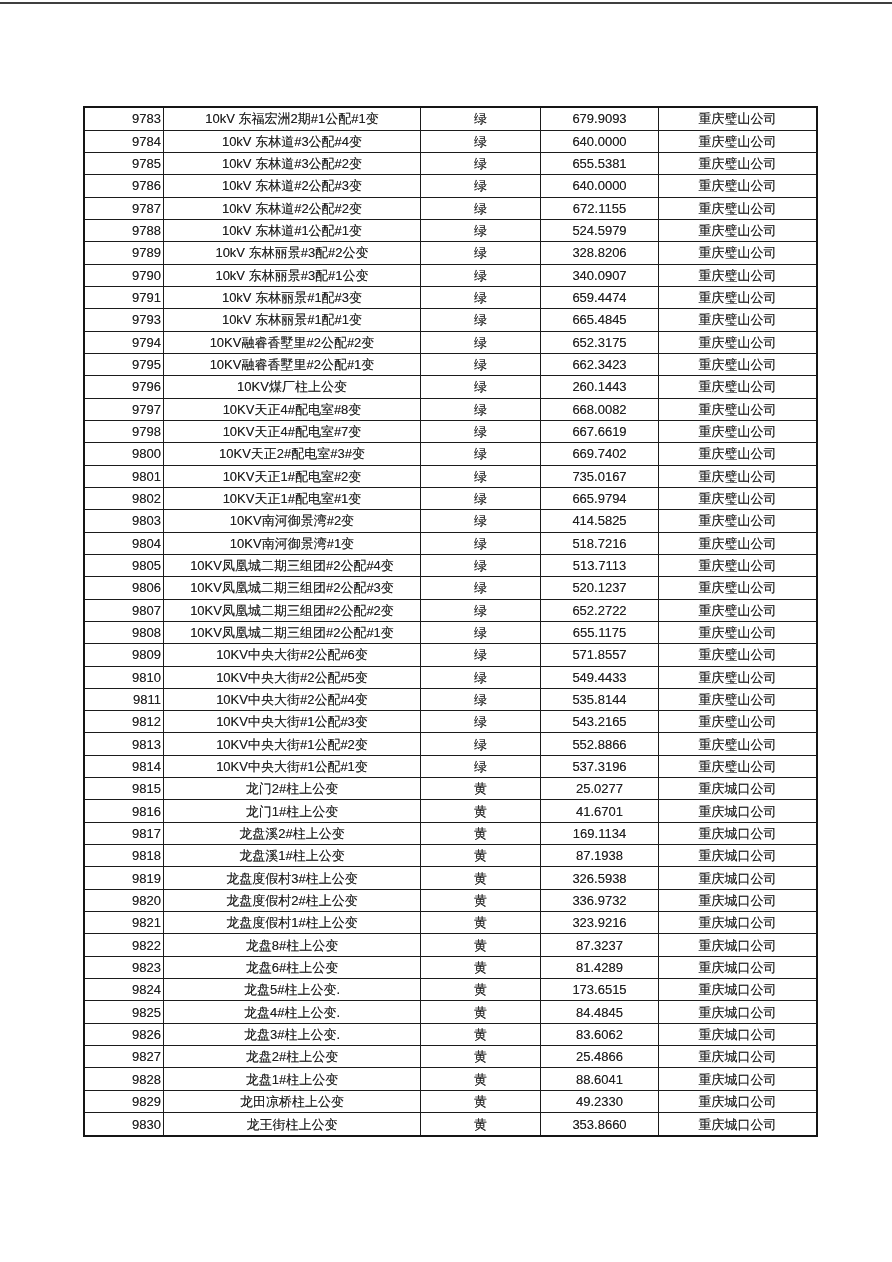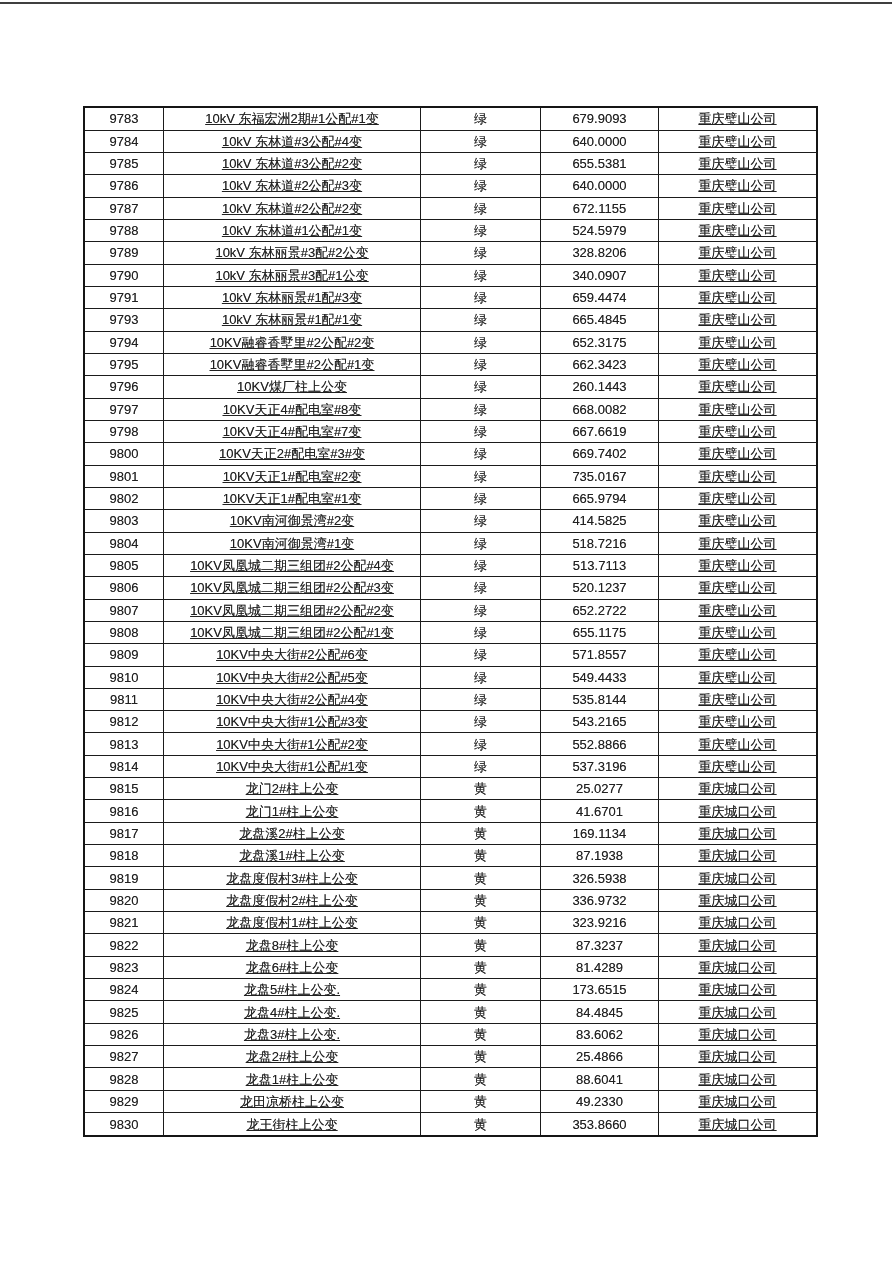--- a/index.html
+++ b/index.html
@@ -37,25 +37,25 @@
     text-align: center;
     vertical-align: middle;
     font-size: 13px;
     color: #212121;
     padding: 0 2px;
     white-space: nowrap;
     overflow: hidden;
     line-height: 1;
     text-shadow: 0 0 0.4px rgba(20,20,20,0.55);
   }
-  table.data-table td:nth-child(1) { width: 74px; }
-  table.data-table td:nth-child(2) { width: 252px; text-decoration: underline; }
+  table.data-table td:nth-child(1) { width: 74px; text-align: right; }
+  table.data-table td:nth-child(2) { width: 252px; }
   table.data-table td:nth-child(3) { width: 115px; }
   table.data-table td:nth-child(4) { width: 113px; }
-  table.data-table td:nth-child(5) { width: 153px; text-decoration: underline; }
+  table.data-table td:nth-child(5) { width: 153px; }
 </style>
 </head>
 <body>
 
 <div class="scan-top-line"></div>
 
 <table class="data-table">
   <tbody>
       <tr>
         <td>9783</td>

